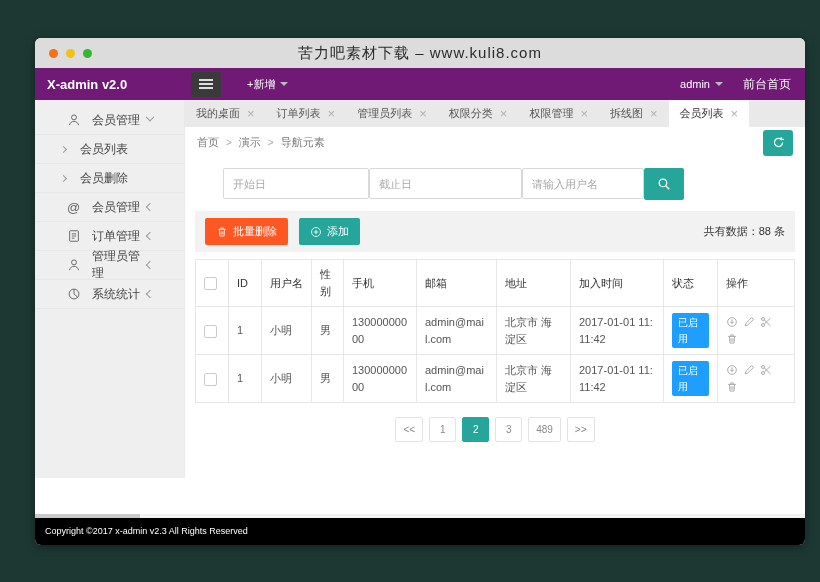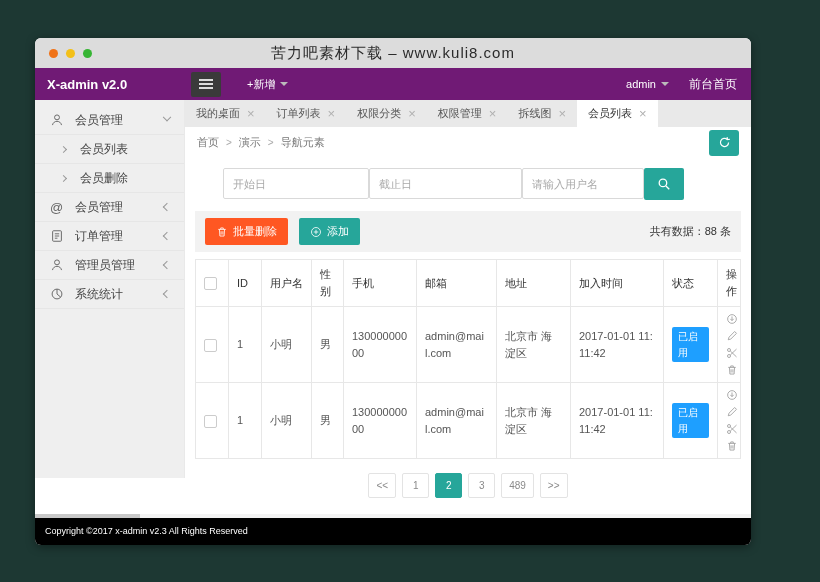--- a/index.html
+++ b/index.html
@@ -4,21 +4,21 @@
 <style>
   * { margin:0; padding:0; box-sizing:border-box; }
   html,body { width:820px; height:582px; }
   body {
     background:#1d3833;
     font-family:"Liberation Sans", sans-serif;
     position:relative;
     overflow:hidden;
   }
   .window {
-    position:absolute; left:35px; top:38px; width:716px; height:507px;
+    position:absolute; left:35px; top:38px; width:770px; height:507px;
     border-radius:6px; overflow:hidden; background:#fff;
     box-shadow:0 2px 10px rgba(0,0,0,.4);
   }
   
   .titlebar { height:30px; background:#dcdcdc; position:relative; display:flex; align-items:center; }
   .dots { display:flex; gap:8px; margin-left:14px; }
   .dot { width:9px; height:9px; border-radius:50%; }
   .dot.red    { background:#f07318; }
   .dot.yellow { background:#f3c018; }
   .dot.green  { background:#37b534; }
@@ -34,21 +34,21 @@
   .hamburger span { display:block; height:1.6px; background:#ddd; margin:2.4px 0; }
   .new-menu { margin-left:26px; font-size:11px; color:#fff; display:flex; align-items:center; gap:5px; cursor:pointer; }
   .caret { width:0; height:0; border-left:4px solid transparent; border-right:4px solid transparent; border-top:4px solid #bbb; display:inline-block; }
   .topnav-right { margin-left:auto; display:flex; align-items:center; gap:20px; padding-right:14px; }
   .admin-menu { font-size:11px; display:flex; align-items:center; gap:5px; cursor:pointer; color:#fff; }
   .front-link { font-size:12px; color:#fff; text-decoration:none; }
   
   .app { display:flex; height:414px; background:#fff; }
   .sidebar { width:150px; background:#fff; flex:none; }
   .sidebar-inner { background:#efefef; height:378px; padding-top:6px; border-right:1px solid #e9e9e9; }
-  .side-item { height:29px; display:flex; align-items:center; padding:0 14px; font-size:12px; color:#444; border-bottom:1px solid #e6e6e6; cursor:pointer; position:relative; }
+  .side-item { height:29px; display:flex; align-items:center; padding:0 31px; font-size:12px; color:#444; border-bottom:1px solid #e6e6e6; cursor:pointer; position:relative; }
   .side-item .s-icon { width:15px; height:15px; color:#666; margin-right:11px; flex:none; display:flex; align-items:center; justify-content:center; }
   .side-item .s-icon svg { width:14px; height:14px; }
   .at-glyph { font-size:13px; color:#666; line-height:1; }
   .side-sub { padding-left:26px; }
   .sub-arrow { width:5px; height:5px; border-top:1px solid #999; border-right:1px solid #999; transform:rotate(45deg); margin-right:14px; flex:none; }
   .chev { width:6px; height:6px; border-right:1px solid #999; border-bottom:1px solid #999; margin-left:auto; flex:none; }
   .chev.down { transform:rotate(45deg) translate(-2px,-2px); }
   .chev.left { transform:rotate(135deg); }
   
   .main { flex:1; display:flex; flex-direction:column; min-width:0; background:#ec4899; }
@@ -195,20 +195,24 @@
 
     <div class="main">
 
       <div class="tabbar">
         <div class="tab">
           <span>我的桌面</span>
           <span class="tab-close"></span>
         </div>
         <div class="tab">
           <span>订单列表</span>
+          <span class="tab-close"></span>
+        </div>
+        <div class="tab">
+          <span>管理员列表</span>
           <span class="tab-close"></span>
         </div>
         <div class="tab">
           <span>权限分类</span>
           <span class="tab-close"></span>
         </div>
         <div class="tab">
           <span>权限管理</span>
           <span class="tab-close"></span>
         </div>

